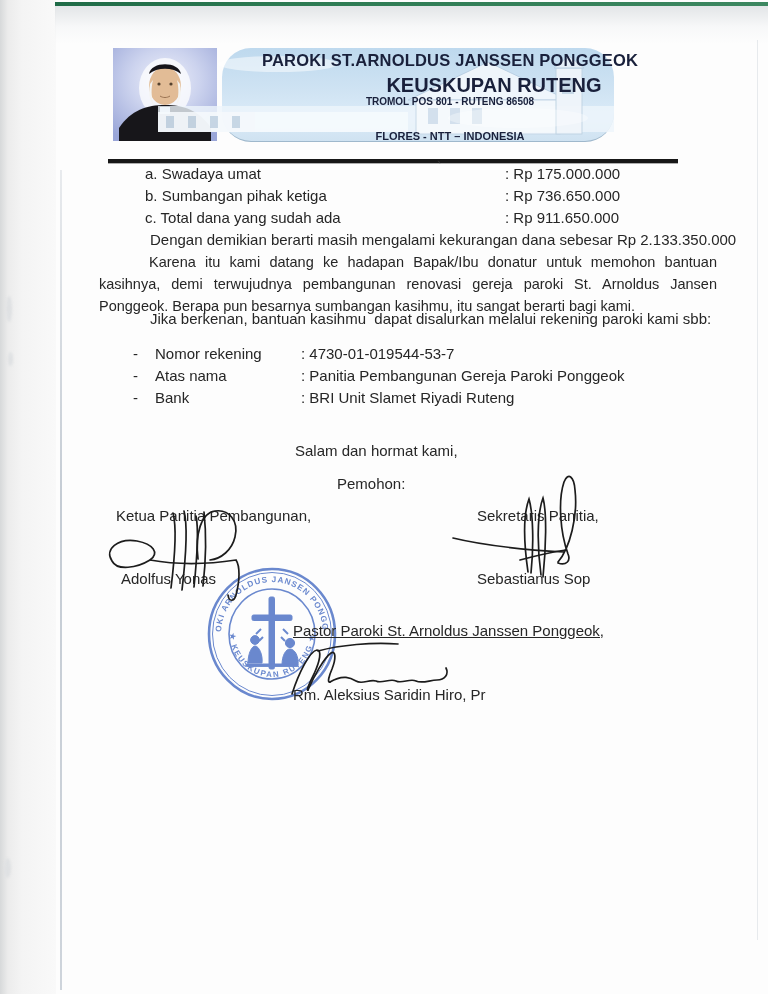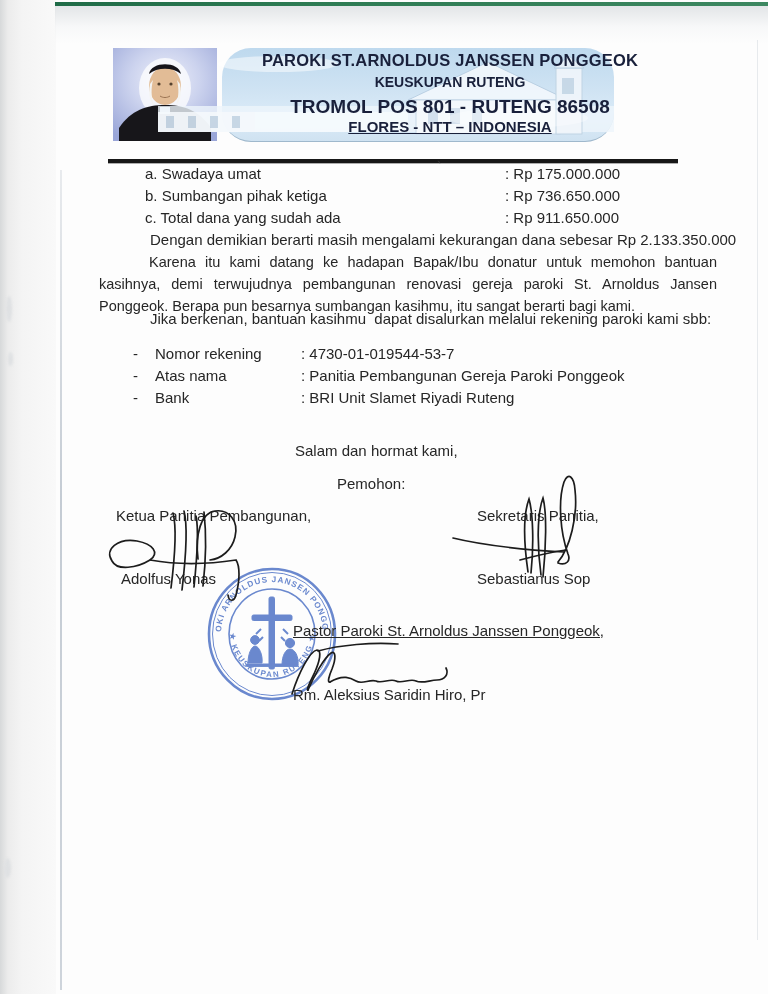--- a/index.html
+++ b/index.html
@@ -24,23 +24,23 @@
 
   
   .portrait{position:absolute;left:113px;top:48px;width:104px;height:93px;}
   .banner{position:absolute;left:222px;top:48px;width:392px;height:93px;
     background:linear-gradient(180deg,#bed9ee 0,#cfe3f3 45%,#dcecf8 75%,#cfe2f1 100%);
     border-bottom:1px solid #9fb8cc;border-radius:29px;}
   .banner svg.church{position:absolute;right:0;top:0;height:93px;}
   .banner-text{position:absolute;left:0;width:456px;text-align:center;
     color:#19203b;font-weight:bold;white-space:nowrap;}
   .bt1{top:3px;font-size:16.5px;letter-spacing:.2px;}
-  .bt2{top:26px;font-size:14px;}
-  .bt3{top:48px;font-size:19px;}
-  .bt4{top:70px;font-size:15px;text-decoration:underline;}
+  .bt2{top:26px;font-size:20px;padding-left:44px;}
+  .bt3{top:48px;font-size:10px;}
+  .bt4{top:82px;font-size:11px;}
   .contact-line{position:absolute;left:108px;top:143px;width:570px;text-align:center;
     font-size:13.5px;font-weight:bold;color:#111;}
   .thick-rule{position:absolute;left:108px;top:159px;width:570px;height:4px;background:#171717;
     box-shadow:0 1px 0 rgba(23,23,23,.35);}
 
   
   .t{position:absolute;font-size:15px;line-height:22px;white-space:nowrap;}
   .fund-label{left:145px;}
   .fund-value{left:505px;}
   .row-y0{top:163px;} .row-y1{top:185px;} .row-y2{top:207px;}

